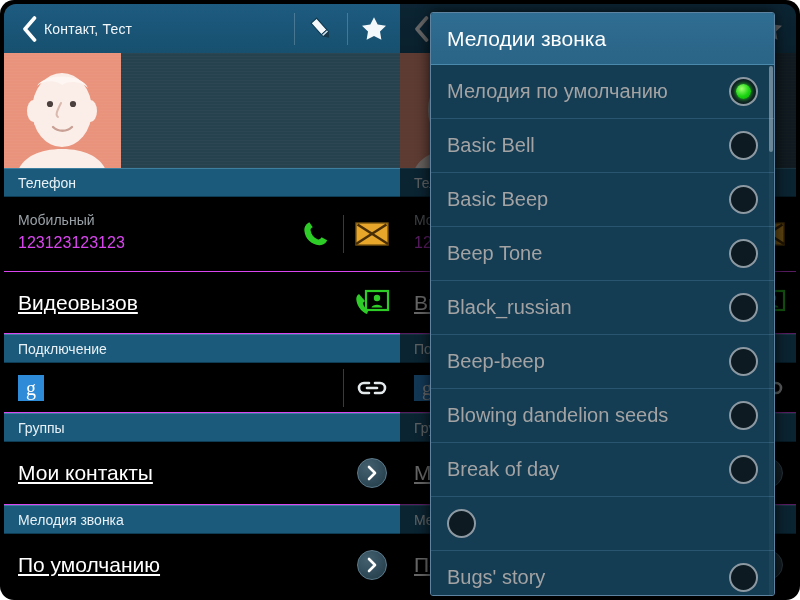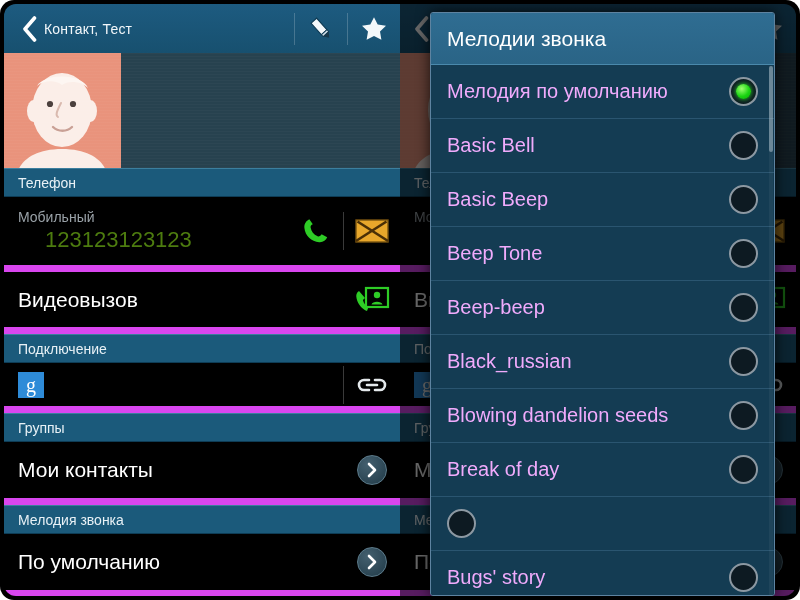--- a/index.html
+++ b/index.html
@@ -102,39 +102,39 @@
     border-bottom: 1px solid #0e3c55;
   }
 
   
   .row {
     position: relative;
     background: #000000;
     display: flex;
     align-items: center;
     padding-left: 14px;
-    border-bottom: 7px solid #d946ef;
+    border-bottom: 1px solid #d946ef;
   }
   .row-txt { flex: 1; min-width: 0; }
   .row-label {
     color: #9aa2a8;
     font-size: 14px;
     line-height: 18px;
   }
   .row-value {
-    color: #4d7c0f;
-    font-size: 22px;
+    color: #d946ef;
+    font-size: 16px;
     line-height: 28px;
     white-space: nowrap;
-    margin-left: 27px;
   }
   .row-title {
     color: #ffffff;
     font-size: 21px;
     white-space: nowrap;
+    text-decoration: underline;
   }
   .row-sep {
     width: 1px; height: 38px;
     background: #3a3a3a;
     flex: none;
   }
   .icon-cell {
     width: 56px;
     display: flex; align-items: center; justify-content: center;
     flex: none;
@@ -215,21 +215,21 @@
   .rt-item {
     height: 54px;
     display: flex;
     align-items: center;
     padding: 0 16px 0 16px;
     border-bottom: 1px solid #2a5570;
     background: #143c53;
   }
   .rt-label {
     flex: 1;
-    color: #f0abfc;
+    color: #a3a3a3;
     font-size: 20px;
     white-space: nowrap;
     overflow: hidden;
   }
   .radio {
     width: 29px; height: 29px;
     border-radius: 50%;
     background: #0d1a22;
     border: 2px solid #8c98a2;
     flex: none;
@@ -538,27 +538,27 @@
               <span class="dot"></span>
             </span>
           </div>
           <div class="rt-item">
             <span class="rt-label">Beep Tone</span>
             <span class="radio">
               <span class="dot"></span>
             </span>
           </div>
           <div class="rt-item">
+            <span class="rt-label">Black_russian</span>
+            <span class="radio">
+              <span class="dot"></span>
+            </span>
+          </div>
+          <div class="rt-item">
             <span class="rt-label">Beep-beep</span>
-            <span class="radio">
-              <span class="dot"></span>
-            </span>
-          </div>
-          <div class="rt-item">
-            <span class="rt-label">Black_russian</span>
             <span class="radio">
               <span class="dot"></span>
             </span>
           </div>
           <div class="rt-item">
             <span class="rt-label">Blowing dandelion seeds</span>
             <span class="radio">
               <span class="dot"></span>
             </span>
           </div>

